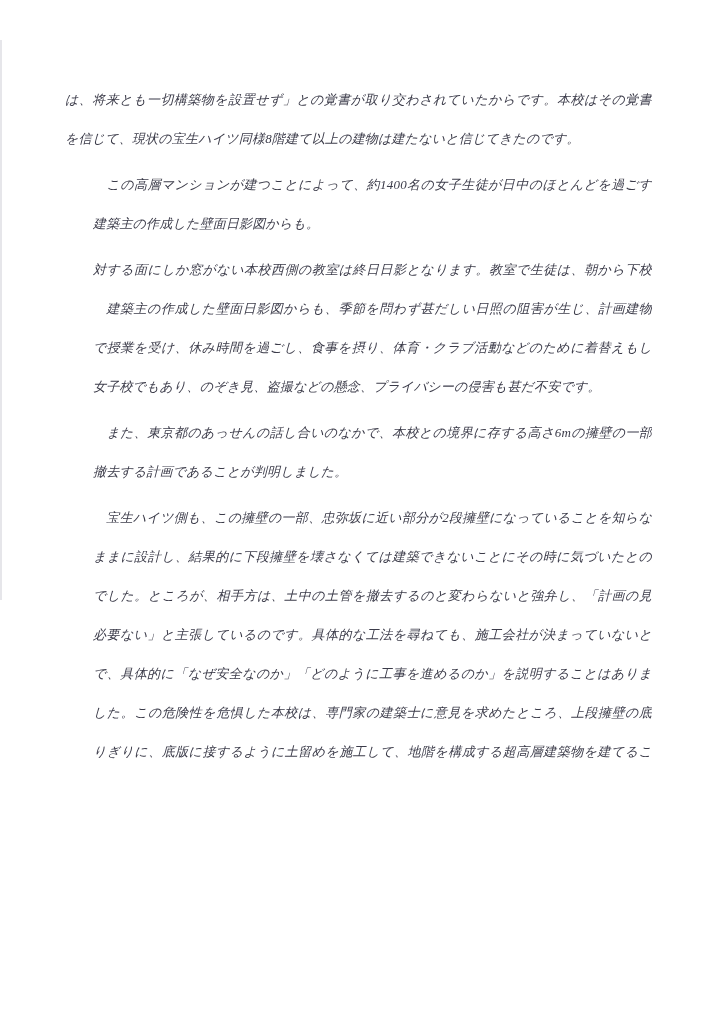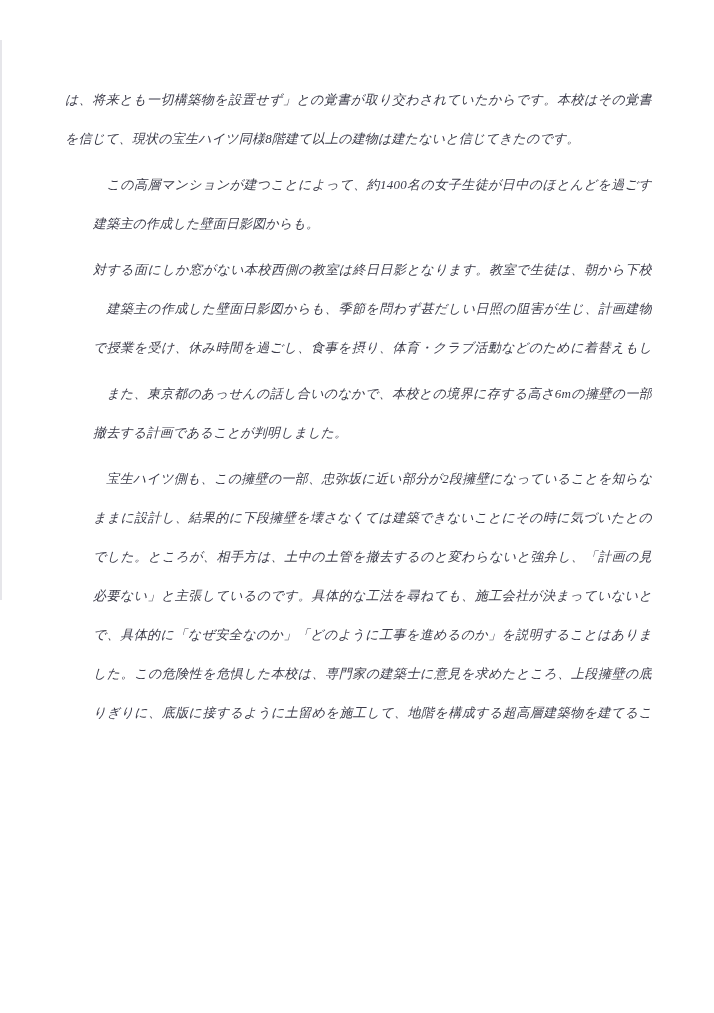--- a/index.html
+++ b/index.html
@@ -58,20 +58,21 @@
 
   <div class="para">
     <div class="line">　この高層マンションが建つことによって、約1400名の女子生徒が日中のほとんどを過ごす舎の</div>
     <div class="line para-end">建築主の作成した壁面日影図からも。</div>
   </div>
 
   <div class="para">
     <div class="line">対する面にしか窓がない本校西側の教室は終日日影となります。教室で生徒は、朝から下校時ま</div>
     <div class="line">　建築主の作成した壁面日影図からも、季節を問わず甚だしい日照の阻害が生じ、計画建物に相</div>
     <div class="line">で授業を受け、休み時間を過ごし、食事を摂り、体育・クラブ活動などのために着替えもします。</div>
+    <div class="line para-end">女子校でもあり、のぞき見、盗撮などの懸念、プライバシーの侵害も甚だ不安です。</div>
   </div>
 
 
   <div class="para">
     <div class="line">　また、東京都のあっせんの話し合いのなかで、本校との境界に存する高さ6mの擁壁の一部を</div>
     <div class="line para-end">撤去する計画であることが判明しました。</div>
   </div>
 
   <div class="para">
     <div class="line">　宝生ハイツ側も、この擁壁の一部、忠弥坂に近い部分が2段擁壁になっていることを知らない</div>

